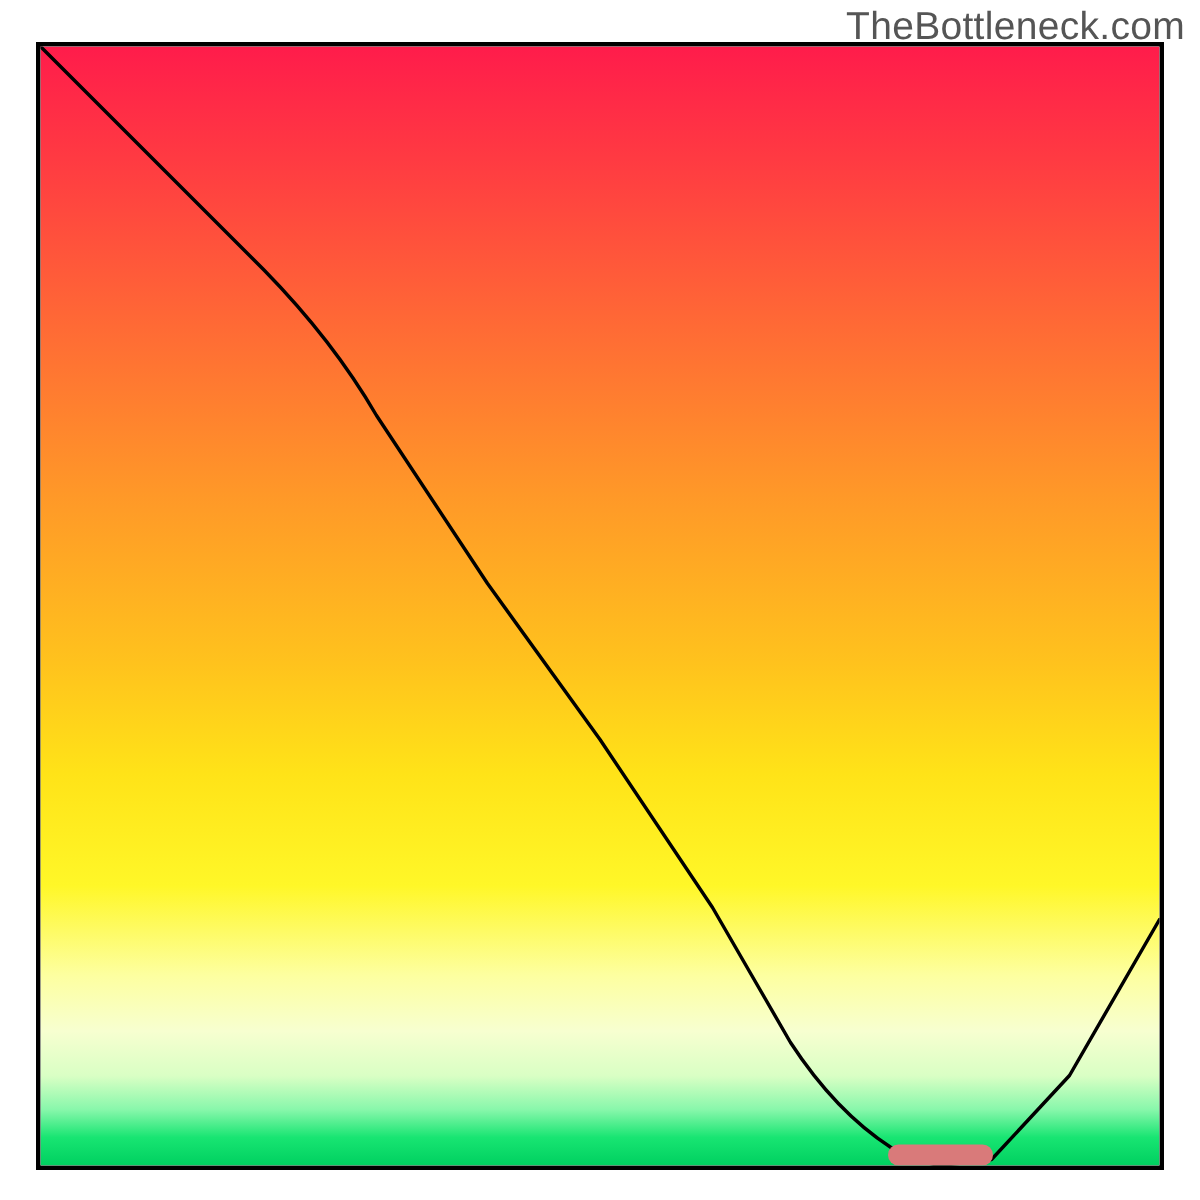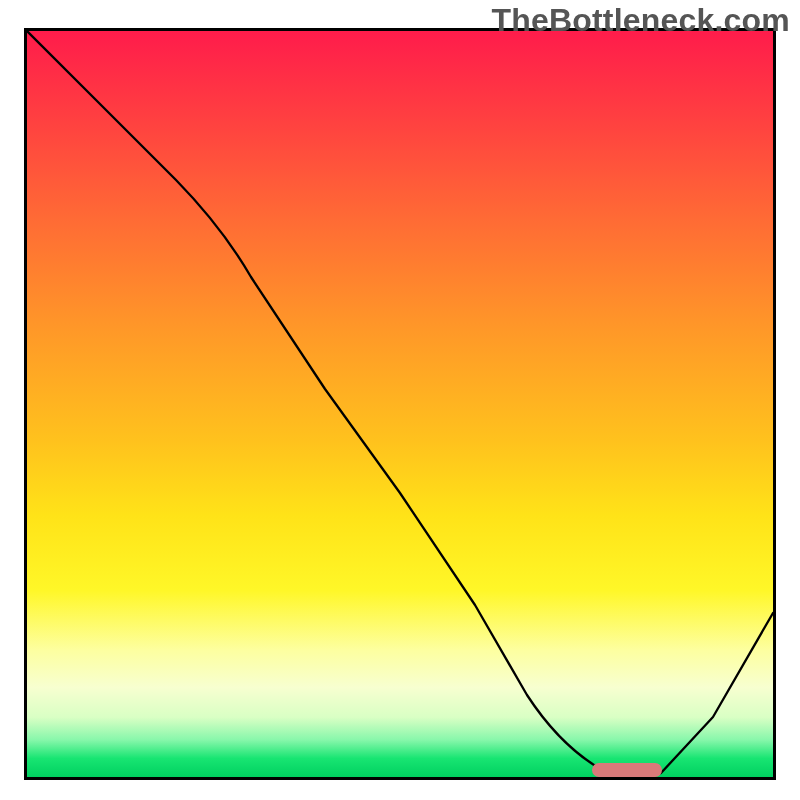--- a/index.html
+++ b/index.html
@@ -13,23 +13,23 @@
   }
   .wrap {
     position: relative;
     width: 800px;
     height: 800px;
   }
   .watermark {
     position: absolute;
     top: 2px;
     right: 10px;
-    font-size: 32px;
+    font-size: 26px;
     color: #555555;
-    font-weight: 700;
+    font-weight: 400;
     letter-spacing: 0.2px;
     z-index: 5;
   }
   .plot {
     position: absolute;
     left: 24px;
     top: 28px;
     width: 752px;
     height: 752px;
     border: 3px solid #000000;

